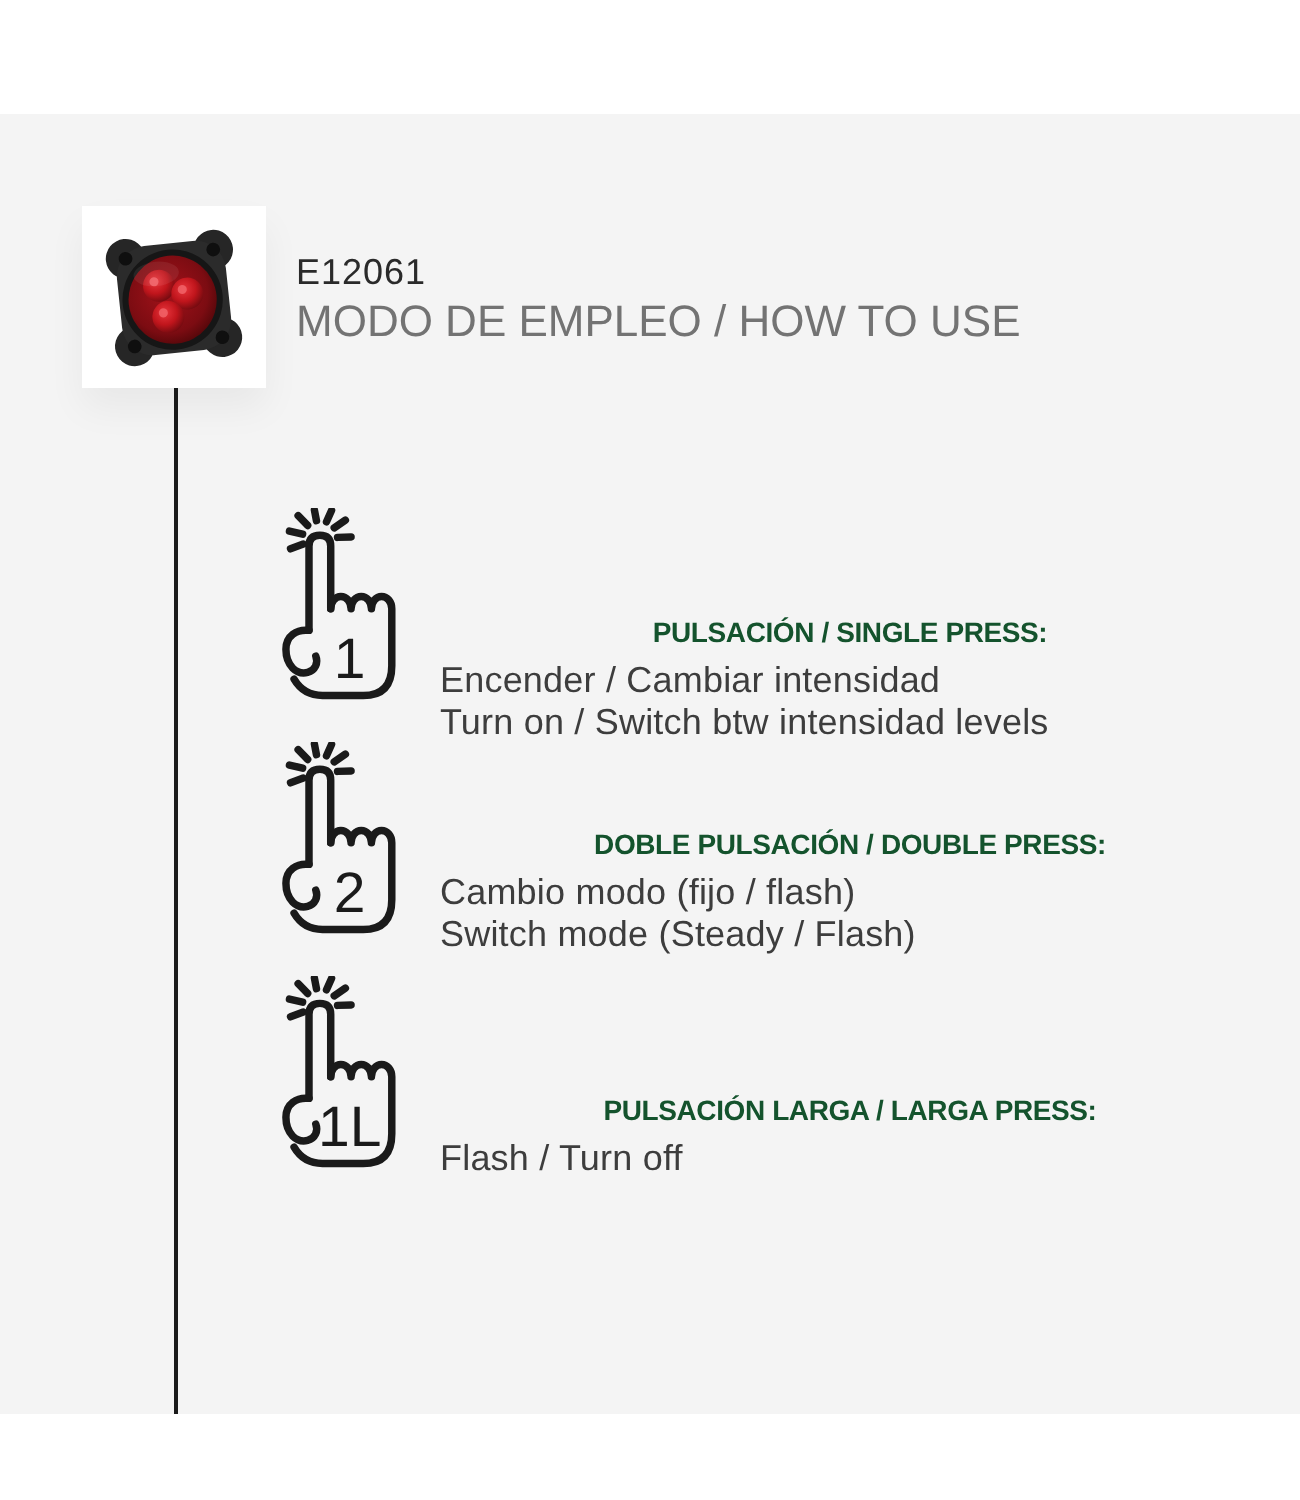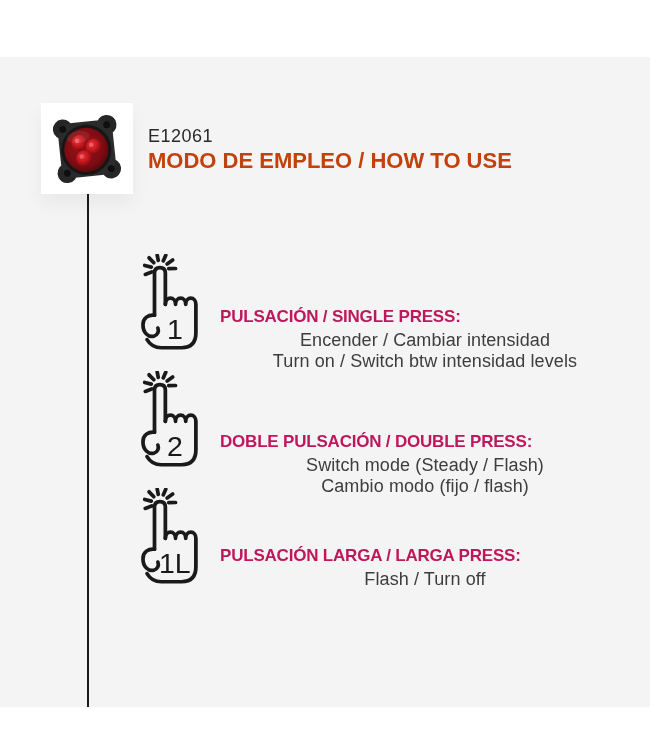--- a/index.html
+++ b/index.html
@@ -16,35 +16,35 @@
     display:flex;align-items:center;justify-content:center;
   }
   .vline{
     position:absolute;left:87px;top:194px;width:2px;height:513px;background:#1a1a1a;
   }
   .title-block{position:absolute;left:148px;top:125px;}
   .product-code{
     font-size:18px;font-weight:400;letter-spacing:0.5px;color:#2a2a2a;line-height:22px;
   }
   .page-title{
-    font-size:22px;font-weight:700;letter-spacing:0px;color:#c2410c;line-height:26px;margin-top:1px;
+    font-size:22px;font-weight:400;letter-spacing:0px;color:#737373;line-height:26px;margin-top:1px;
   }
   .step-icon{position:absolute;left:126px;}
   .icon-1{top:254px;}
   .icon-2{top:371px;}
   .icon-3{top:488px;}
   .step-text{position:absolute;left:220px;width:410px;}
   .text-1{top:306px;}
-  .text-2{top:431px;}
+  .text-2{top:412px;}
   .text-3{top:545px;}
   .step-heading{
-    font-size:17px;font-weight:700;color:#be185d;letter-spacing:-0.2px;line-height:21px;margin-bottom:3px;
+    font-size:14px;font-weight:700;color:#14532d;letter-spacing:-0.2px;line-height:21px;margin-bottom:3px;text-align:center;
   }
   .step-line{
-    font-size:18px;font-weight:400;color:#3d3d3d;letter-spacing:0.1px;line-height:20.5px;text-align:center;
+    font-size:18px;font-weight:400;color:#3d3d3d;letter-spacing:0.1px;line-height:20.5px;
   }
   .badge{
     font-family:"Liberation Sans",sans-serif;font-size:42px;font-weight:400;
     fill:#1a1a1a;text-anchor:middle;
   }
   .hidden-defs{position:absolute;width:0;height:0;overflow:hidden;}
 </style>
 </head>
 <body>
 
@@ -128,22 +128,22 @@
     <div class="step-line">Turn on / Switch btw intensidad levels</div>
   </div>
 
   <svg class="step-icon icon-2" width="76" height="102" viewBox="0 0 112 150">
     <use href="#hand" xlink:href="#hand"></use>
     <text class="badge" x="72" y="125">2</text>
   </svg>
 
   <div class="step-text text-2">
     <div class="step-heading">DOBLE PULSACIÓN / DOUBLE PRESS:</div>
+    <div class="step-line">Cambio modo (fijo / flash)</div>
     <div class="step-line">Switch mode (Steady / Flash)</div>
-    <div class="step-line">Cambio modo (fijo / flash)</div>
   </div>
 
   <svg class="step-icon icon-3" width="76" height="102" viewBox="0 0 112 150">
     <use href="#hand" xlink:href="#hand"></use>
     <text class="badge" x="72" y="125">1L</text>
   </svg>
 
   <div class="step-text text-3">
     <div class="step-heading">PULSACIÓN LARGA / LARGA PRESS:</div>
     <div class="step-line">Flash / Turn off</div>

